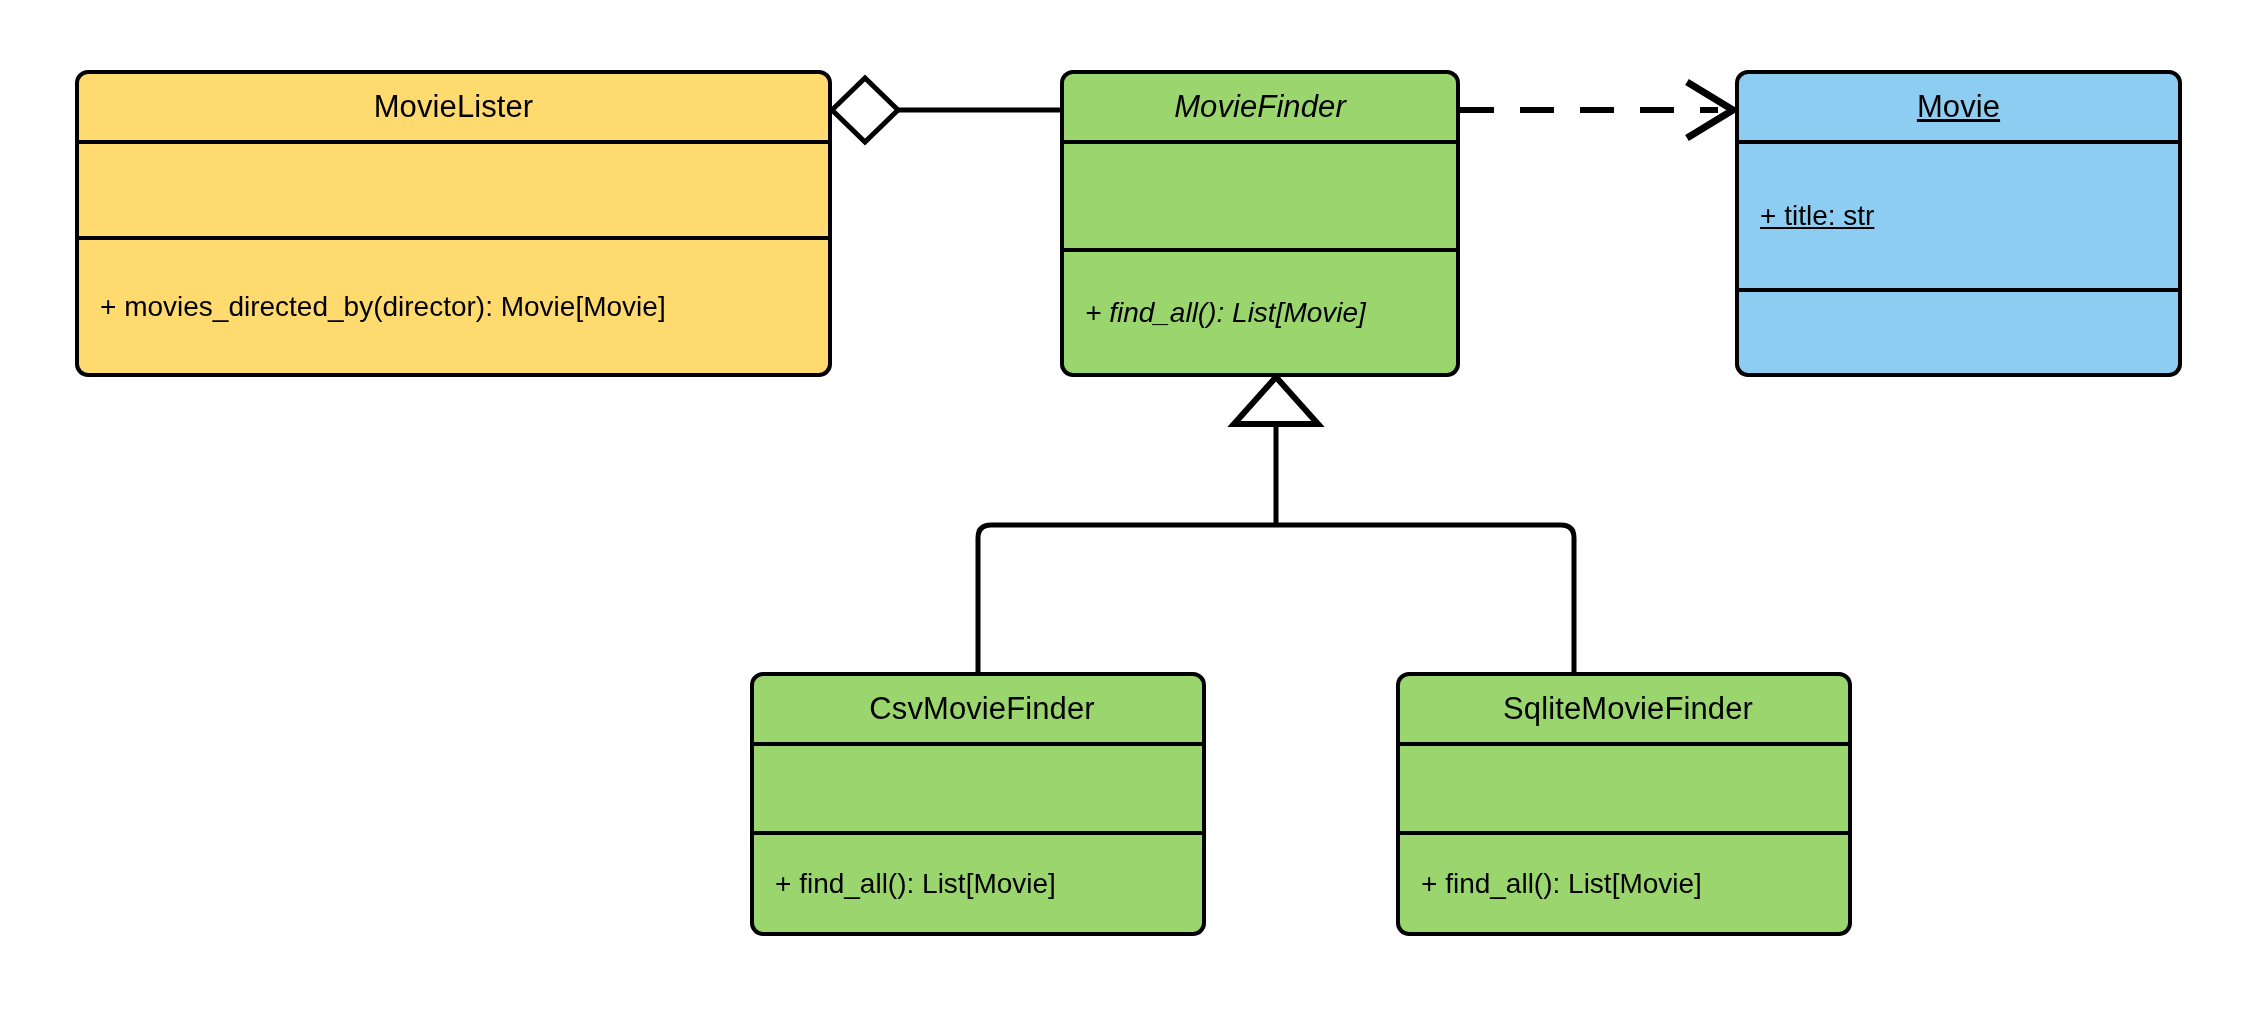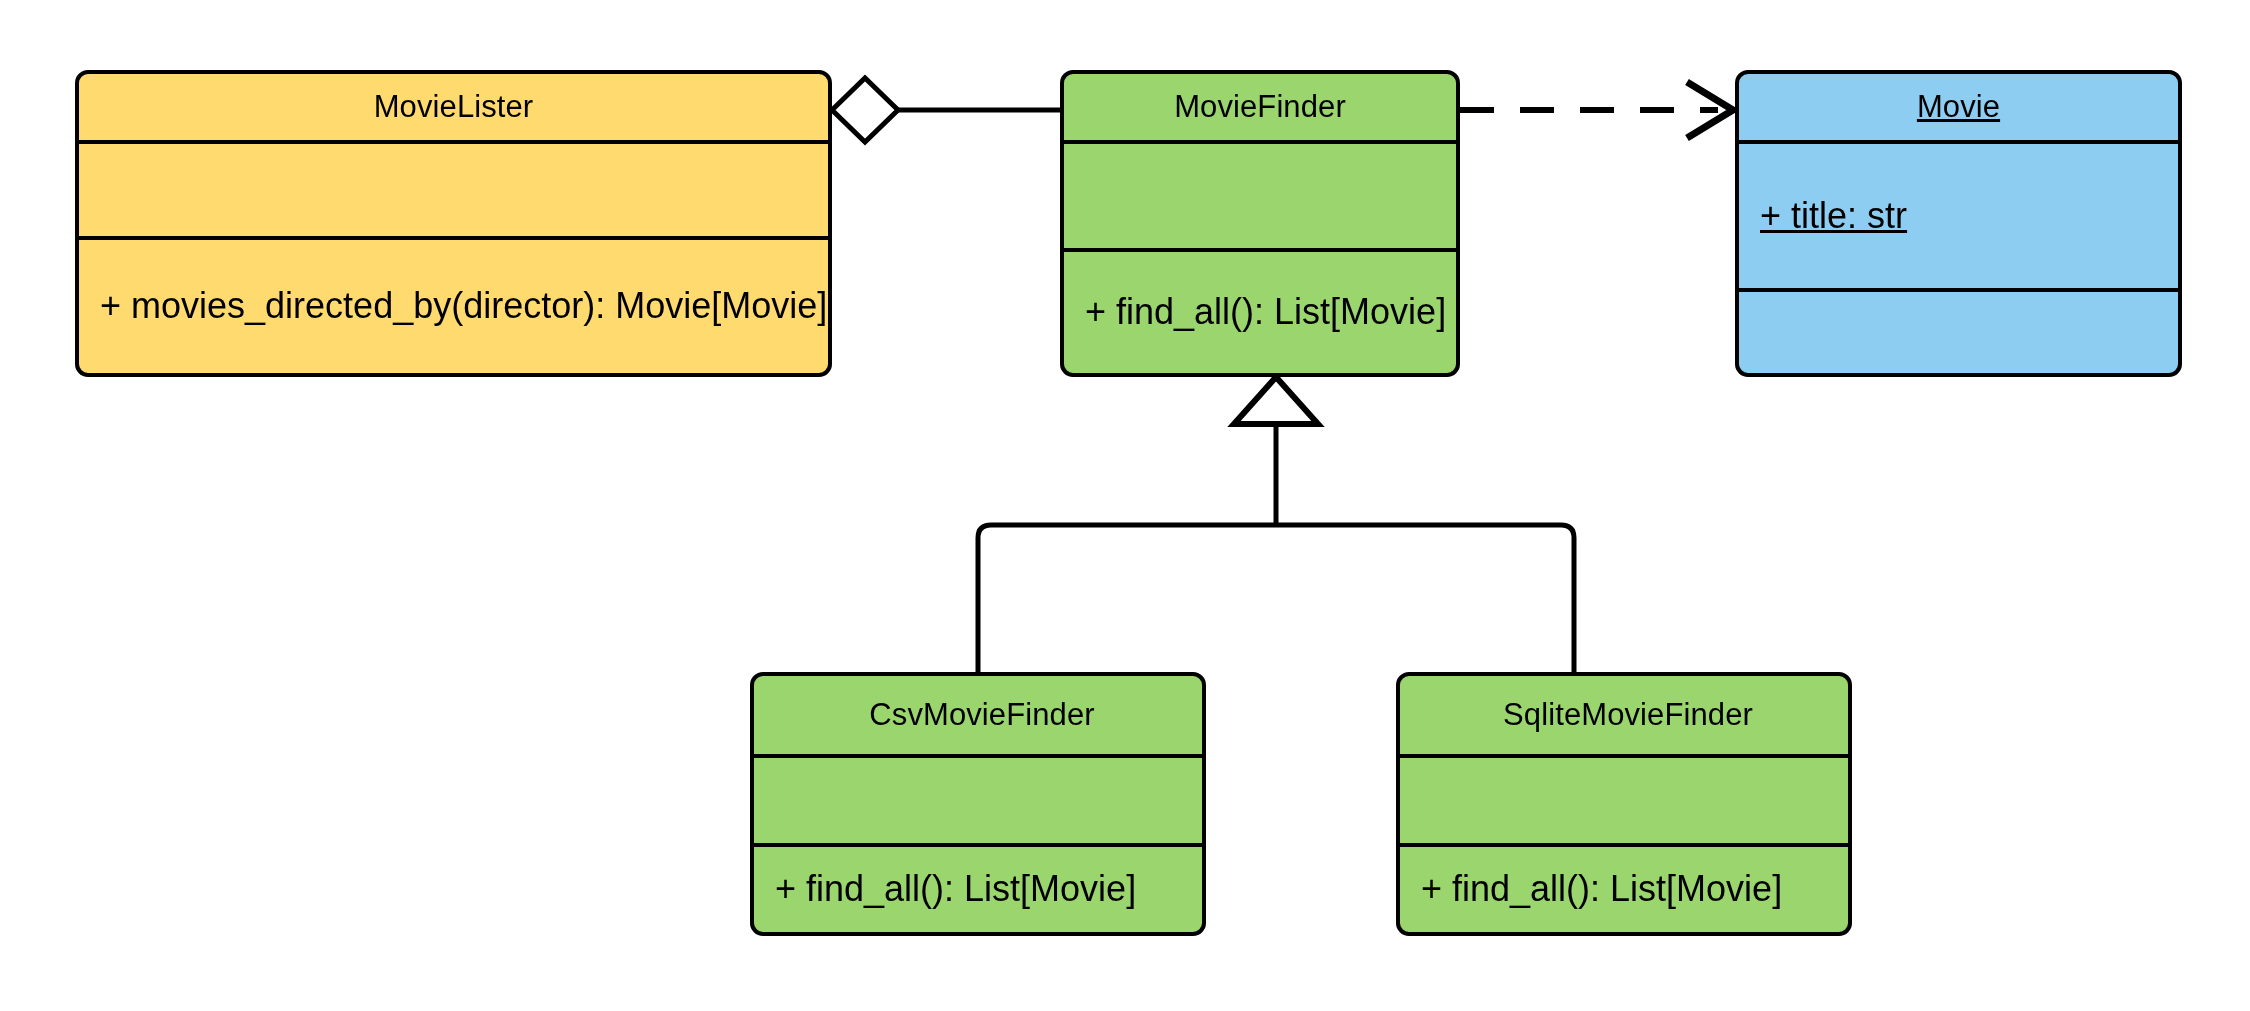--- a/index.html
+++ b/index.html
@@ -51,56 +51,56 @@
   }
   .class-name {
     text-align: center;
     font-size: 31px;
     color: #000000;
     line-height: 1.15;
     letter-spacing: 0.1px;
     white-space: nowrap;
   }
   .member {
-    font-size: 36px;
+    font-size: 28px;
     color: #000000;
     line-height: 1.28;
     padding-left: 21px;
     white-space: nowrap;
   }
 
   
   .theme-yellow { background: #ffda6e; }
   .theme-green  { background: #9ad56e; }
   .theme-blue   { background: #8ecdf2; }
 
   
   #node-movielister    { left: 75px;   top: 70px;  width: 757px; height: 307px; }
-  #node-moviefinder    { left: 1060px; top: 70px;  width: 400px; height: 307px; }
+  #node-moviefinder    { left: 1060px; top: 70px;  width: 400px; height: 307px; font-style: italic; }
   #node-movie          { left: 1735px; top: 70px;  width: 447px; height: 307px; text-decoration: underline; }
   #node-csvmoviefinder { left: 750px;  top: 672px; width: 456px; height: 264px; }
   #node-sqlitemoviefinder { left: 1396px; top: 672px; width: 456px; height: 264px; }
 
   
   #node-movielister .c-name  { height: 66px;  }
   #node-movielister .c-attrs { height: 96px;  }
   #node-movielister .c-ops   { flex: 1 1 auto; }
 
   
   #node-moviefinder .c-name  { height: 66px;  }
   #node-moviefinder .c-attrs { height: 108px; }
   #node-moviefinder .c-ops   { flex: 1 1 auto; }
 
   
   #node-movie .c-name  { height: 66px;  }
   #node-movie .c-attrs { height: 148px; }
   #node-movie .c-ops   { flex: 1 1 auto; }
 
   
-  .subclass .c-name  { height: 78px; margin-left: 8px; }
+  .subclass .c-name  { height: 66px; margin-left: 8px; }
   .subclass .c-attrs { height: 89px; }
   .subclass .c-ops   { flex: 1 1 auto; }
 
   .compartment.c-name { justify-content: center; }
 </style>
 </head>
 <body>
 
 <div id="canvas">
 

